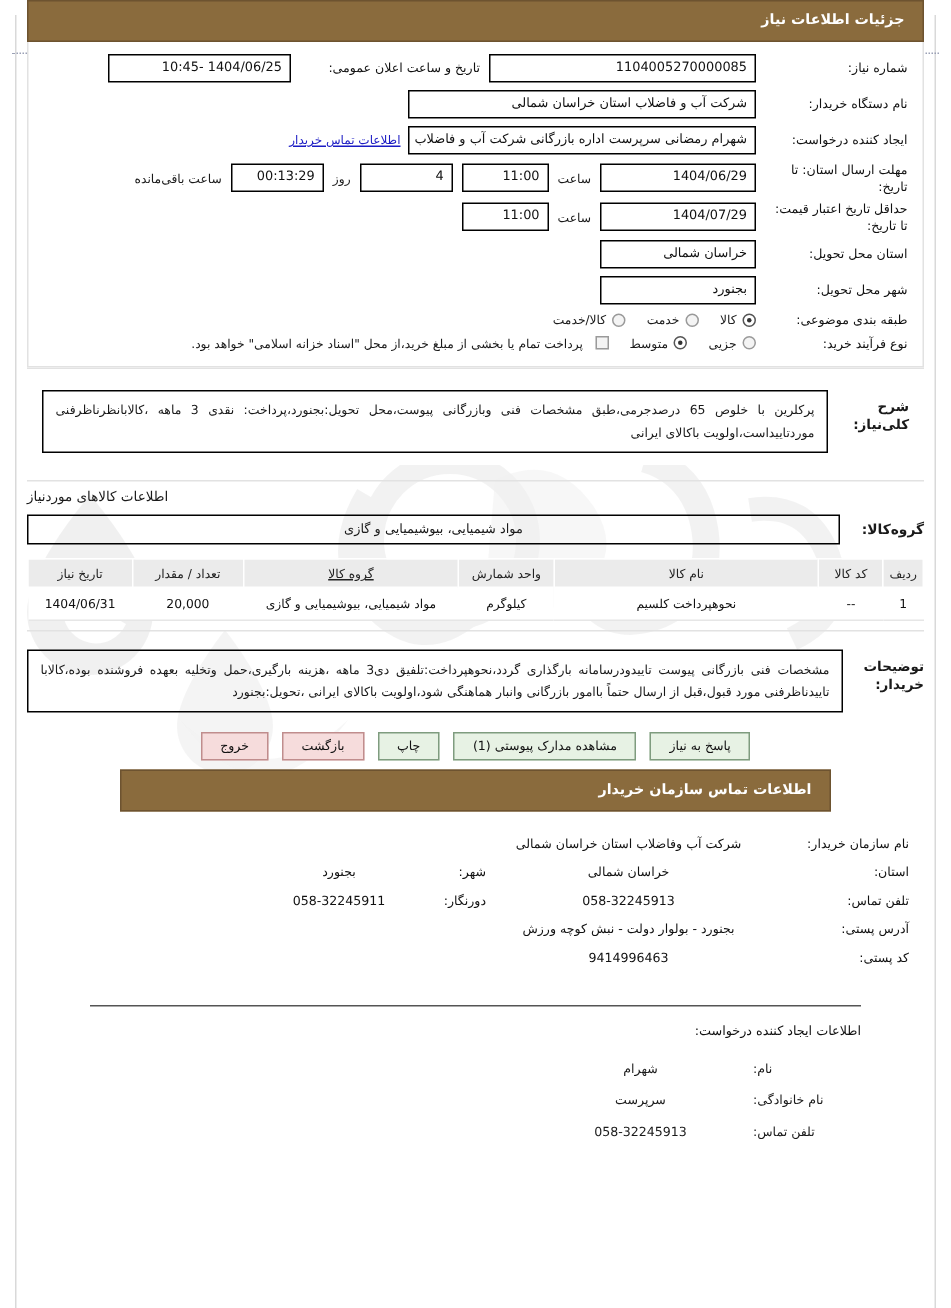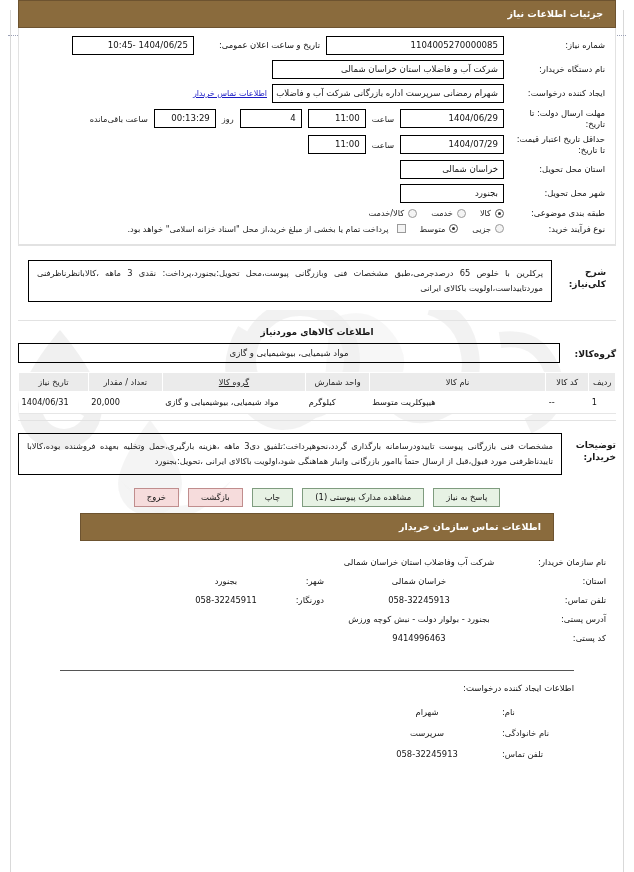--- a/index.html
+++ b/index.html
@@ -185,21 +185,21 @@
     border: 1px solid #ffffff;
     color: #222;
     font-weight: normal;
     padding: 4px 3px;
     text-align: center;
     white-space: nowrap;
   }
   table.goods td {
     border: none;
     padding: 5px 3px 6px 3px;
-    text-align: left;
+    text-align: center;
     color: #111;
     background: #fff;
   }
   table.goods tbody tr { border-bottom: 1px solid #e6e6e6; }
 
   
   .btnbar {
     display: flex;
     justify-content: center;
     gap: 9px;
@@ -289,21 +289,21 @@
 
       <div class="frow">
         <div class="lbl w95">ایجاد کننده درخواست:</div>
         <div class="creator-wrap">
           <div class="fld w230">شهرام رمضانی سرپرست اداره بازرگانی شرکت آب و فاضلاب استان خراسان شمالی</div>
           <a class="link-blue" href="#">اطلاعات تماس خریدار</a>
         </div>
       </div>
 
       <div class="frow">
-        <div class="lbl w95">مهلت ارسال دولت: تا تاریخ:</div>
+        <div class="lbl w95">مهلت ارسال استان: تا تاریخ:</div>
         <div class="fld w100 num">1404/06/29</div>
         <div class="inline-lbl">ساعت</div>
         <div class="fld w55 num">11:00</div>
         <div class="fld w62 num">4</div>
         <div class="inline-lbl">روز</div>
         <div class="fld w62 num">00:13:29</div>
         <div class="inline-lbl">ساعت باقی‌مانده</div>
       </div>
 
       <div class="frow">
@@ -349,21 +349,21 @@
     </div>
 
     <div class="panel plain" style="border-top:1px solid #e2e2e2;padding-top:10px;">
       <div class="desc-row">
         <div class="desc-lbl">شرح کلی‌نیاز:</div>
         <div class="desc-box">پرکلرین با خلوص 65 درصدجرمی،طبق مشخصات فنی وبازرگانی پیوست،محل    تحویل:بجنورد،پرداخت: نقدی 3 ماهه ،کالابانظرناظرفنی موردتاییداست،اولویت باکالای ایرانی</div>
       </div>
     </div>
 
     <div style="margin-top:10px;border-top:1px solid #e2e2e2;padding-top:6px;">
-      <div style="font-weight:bold;font-size:9px;text-align:center;margin-bottom:4px;">اطلاعات کالاهای موردنیاز</div>
+      <div style="font-weight:normal;font-size:9px;text-align:left;margin-bottom:4px;">اطلاعات کالاهای موردنیاز</div>
 
       <div class="grp-row">
         <div class="grp-lbl">گروه‌کالا:</div>
         <div class="grp-fld">مواد شیمیایی، بیوشیمیایی و گازی</div>
       </div>
 
       <table class="goods">
         <thead>
           <tr>
             <th style="width:26px;">ردیف</th>
@@ -372,21 +372,21 @@
             <th style="width:62px;">واحد شمارش</th>
             <th style="width:140px;text-decoration:underline;">گروه کالا</th>
             <th style="width:72px;">تعداد / مقدار</th>
             <th style="width:68px;">تاریخ نیاز</th>
           </tr>
         </thead>
         <tbody>
           <tr>
             <td>1</td>
             <td>--</td>
-            <td>هیپوکلریت متوسط</td>
+            <td>نحوهپرداخت کلسیم</td>
             <td>کیلوگرم</td>
             <td>مواد شیمیایی، بیوشیمیایی و گازی</td>
             <td>20,000</td>
             <td>1404/06/31</td>
           </tr>
         </tbody>
       </table>
     </div>
 
     <div style="margin-top:6px;border-top:1px solid #e2e2e2;padding-top:8px;">

